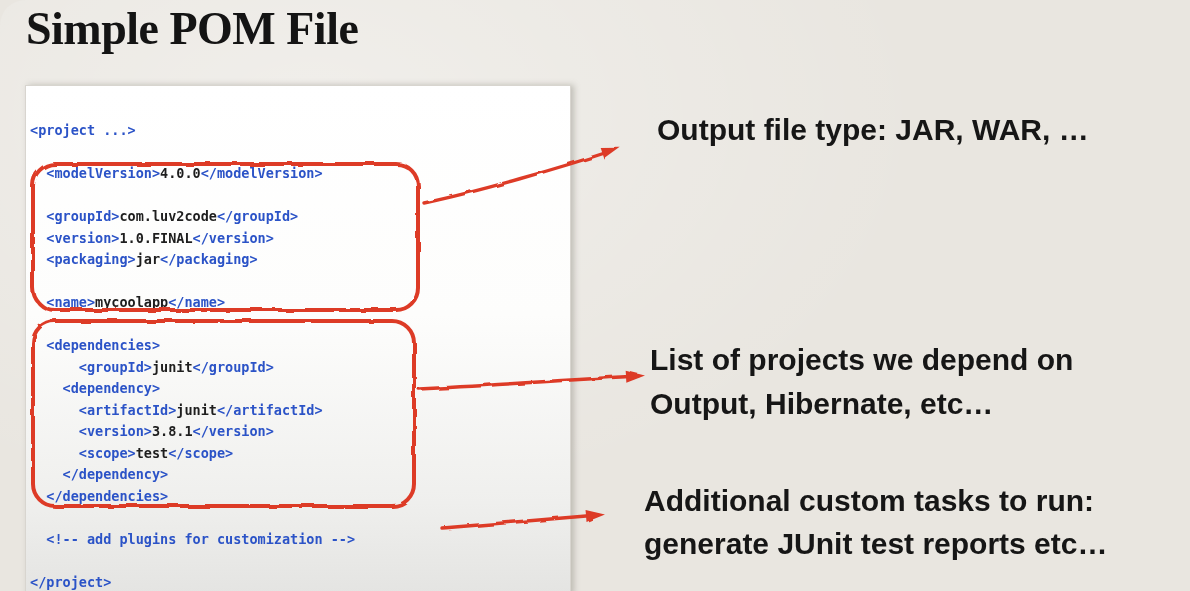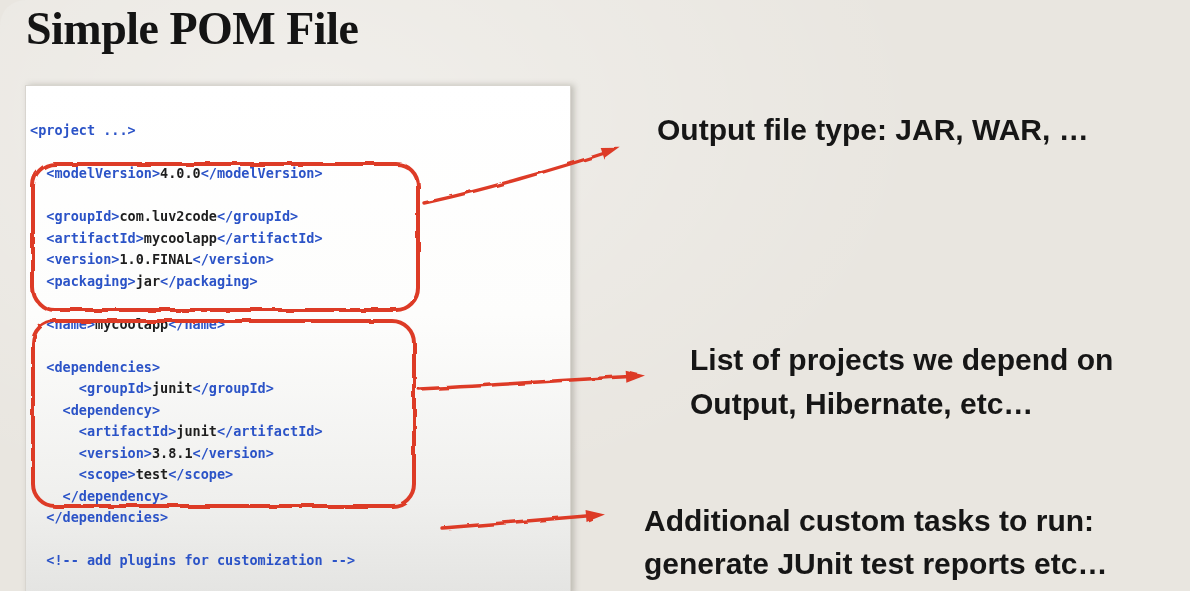--- a/index.html
+++ b/index.html
@@ -63,38 +63,37 @@
   }
   .annotation {
     position: absolute;
     font-weight: bold;
     font-size: 30px;
     line-height: 44px;
     color: #161616;
     white-space: nowrap;
   }
   #annotation-project-info { left: 657px; top: 108px; }
-  #annotation-dependencies { left: 690px; top: 338px; }
-  #annotation-plugins      { left: 644px; top: 479px; line-height: 43px; margin-top: 20px; }
+  #annotation-dependencies { left: 650px; top: 338px; }
+  #annotation-plugins      { left: 644px; top: 479px; line-height: 43px; }
 </style>
 </head>
 <body>
 
 <div class="slide">
 
   <h1 class="slide-title">Simple POM File</h1>
 
   <div class="code-panel">
     <div class="code-block" id="code-block">
         <div class="code-line"><span class="tag">&lt;project ...&gt;</span></div>
         <div class="code-line">&nbsp;</div>
         <div class="code-line"><span class="tag">  &lt;modelVersion&gt;</span><span class="text">4.0.0</span><span class="tag">&lt;/modelVersion&gt;</span></div>
         <div class="code-line">&nbsp;</div>
         <div class="code-line"><span class="tag">  &lt;groupId&gt;</span><span class="text">com.luv2code</span><span class="tag">&lt;/groupId&gt;</span></div>
-        <div class="code-line"><span class="tag">  &lt;artifactId&gt;</span><span class="text">mycoolapp</span><span class="tag">&lt;/artifactId&gt;</span></div>
         <div class="code-line"><span class="tag">  &lt;version&gt;</span><span class="text">1.0.FINAL</span><span class="tag">&lt;/version&gt;</span></div>
         <div class="code-line"><span class="tag">  &lt;packaging&gt;</span><span class="text">jar</span><span class="tag">&lt;/packaging&gt;</span></div>
         <div class="code-line">&nbsp;</div>
         <div class="code-line"><span class="tag">  &lt;name&gt;</span><span class="text">mycoolapp</span><span class="tag">&lt;/name&gt;</span></div>
         <div class="code-line">&nbsp;</div>
         <div class="code-line"><span class="tag">  &lt;dependencies&gt;</span></div>
         <div class="code-line"><span class="tag">      &lt;groupId&gt;</span><span class="text">junit</span><span class="tag">&lt;/groupId&gt;</span></div>
         <div class="code-line"><span class="tag">    &lt;dependency&gt;</span></div>
         <div class="code-line"><span class="tag">      &lt;artifactId&gt;</span><span class="text">junit</span><span class="tag">&lt;/artifactId&gt;</span></div>
         <div class="code-line"><span class="tag">      &lt;version&gt;</span><span class="text">3.8.1</span><span class="tag">&lt;/version&gt;</span></div>

